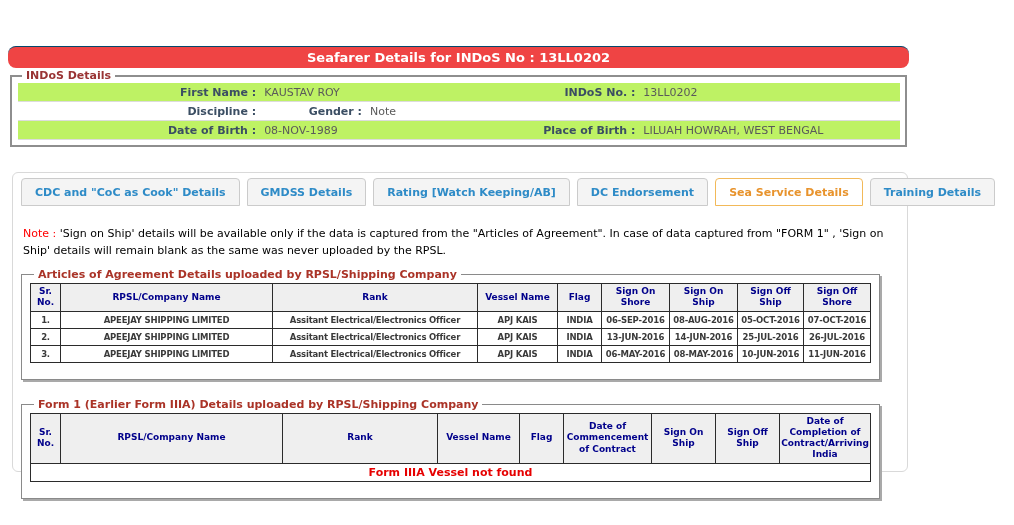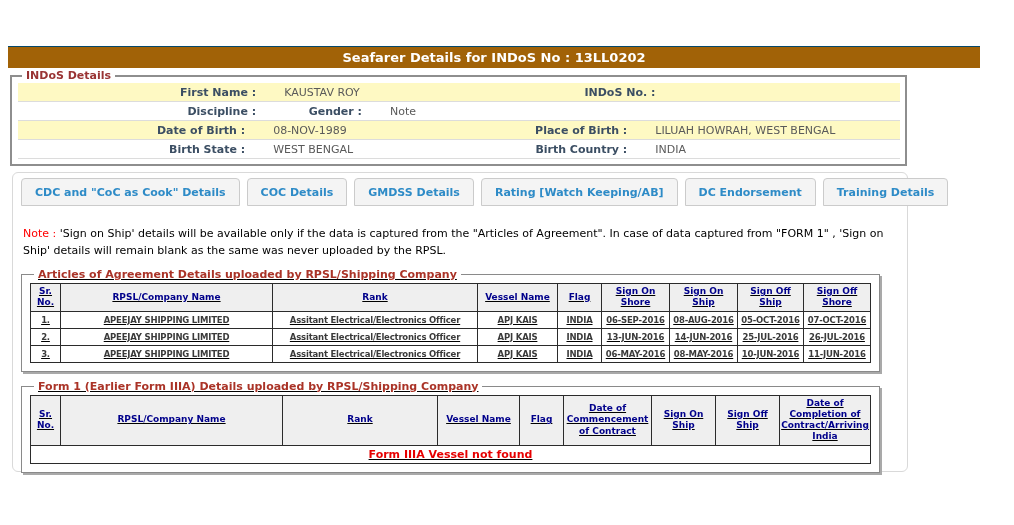--- a/index.html
+++ b/index.html
@@ -4,37 +4,37 @@
 <style>
   * { box-sizing: border-box; }
   html,body { margin:0; padding:0; }
   body {
     width:1014px; height:525px; position:relative; background:#fff;
     font-family:"DejaVu Sans","Liberation Sans",sans-serif; overflow:hidden;
   }
 
   
   .titlebar {
-    position:absolute; left:8px; top:46px; width:972px; height:22px;
-    background:#a16207; border-top:1px solid #04486C;
-    color:#fff; font-weight:bold; font-size:13px; text-align:center; line-height:21px;
+    position:absolute; left:8px; top:46px; width:901px; height:22px;
+    background:#ef4444; border-top:1px solid #04486C;
+    color:#fff; font-weight:bold; font-size:13px; text-align:center; line-height:21px;border-radius:8px;
   }
 
   
   fieldset.indos {
     position:absolute; left:10px; top:69px; width:897px;
     border:2px solid #8E8E8E; background:#fff; margin:0; padding:1px 5px 5px 6px;
   }
   fieldset legend {
     font-size:11px; font-weight:bold; color:#993333; padding:0 4px; margin-left:4px;
   }
   .indos-row { display:flex; align-items:center; height:19px; border-bottom:1px solid #DCDCDC; font-size:11px; }
-  .indos-row.alt { background:#fef9c3; }
+  .indos-row.alt { background:#bef264; }
   .lbl { font-weight:bold; color:#3B4E63; text-align:right; white-space:nowrap; }
-  .val { color:#5A5A5A; padding-left:8px; white-space:nowrap;margin-left:20px; }
+  .val { color:#5A5A5A; padding-left:8px; white-space:nowrap; }
   .lbl1 { width:27%; } .val1 { width:31%; } .lbl2 { width:12%; } .val2 { width:30%; }
 
   
   .panel {
     position:absolute; left:12px; top:172px; width:896px; height:300px;
     border:1px solid #D9D9D9; border-radius:6px; background:#fff;
   }
   .tabs { display:flex; gap:7px; padding:5px 0 0 8px; }
   .tab {
     border:1px solid #CBCBCB; border-radius:4px 4px 0 0; background:#F4F4F4;
@@ -43,24 +43,24 @@
   }
   .tab.active { background:#fff; color:#E8932C; border:1px solid #F2B959; }
 
   
   .note { margin:20px 16px 0 10px; font-size:11px; font-weight:normal; color:#000; line-height:1.5; }
   .note .red { color:#FF0000; }
 
   
   fieldset.box {
     margin:9px 30px 0 8px; border:1px solid #8A8A8A; background:#fff;
-    padding:2px 8px 8px 8px; box-shadow:2px 2px 0 #A9A9A9;text-decoration:underline;
+    padding:2px 8px 16px 8px; box-shadow:2px 2px 0 #A9A9A9;
   }
   fieldset.box legend { color:#AA3327; }
-  fieldset.box.form1 { margin-top:8px; }
+  fieldset.box.form1 { margin-top:18px; }
 
   table.grid { border-collapse:collapse; table-layout:fixed; width:840px; }
   table.grid th, table.grid td { border:1px solid #2B2B2B; }
   table.grid th {
     background:#EFEFEF; color:#00008B; font-size:9px; font-weight:bold;
     padding:2px 1px; line-height:1.25; text-align:center;
   }
   table.grid td {
     font-size:8.5px; font-weight:bold; color:#3A3A3A; letter-spacing:-0.2px;
     padding:3px 3px; white-space:nowrap; overflow:hidden;
@@ -76,47 +76,42 @@
 <body>
 
 <div class="titlebar">Seafarer Details for INDoS No : 13LL0202</div>
 
 <fieldset class="indos">
   <legend>INDoS Details</legend>
   <div class="indos-row alt">
     <span class="lbl lbl1">First Name :</span>
     <span class="val val1">KAUSTAV ROY</span>
     <span class="lbl lbl2">INDoS No. :</span>
+    <span class="val val2">13LL0202</span>
   </div>
   <div class="indos-row">
     <span class="lbl lbl1">Discipline :</span>
     <span class="lbl lbl2">Gender :</span>
     <span class="val val2">Note</span>
   </div>
   <div class="indos-row alt">
     <span class="lbl lbl1">Date of Birth :</span>
     <span class="val val1">08-NOV-1989</span>
     <span class="lbl lbl2">Place of Birth :</span>
     <span class="val val2">LILUAH HOWRAH, WEST BENGAL</span>
   </div>
-  <div class="indos-row">
-    <span class="lbl lbl1">Birth State :</span>
-    <span class="val val1">WEST BENGAL</span>
-    <span class="lbl lbl2">Birth Country :</span>
-    <span class="val val2">INDIA</span>
-  </div>
 </fieldset>
 
 <div class="panel">
   <div class="tabs">
     <div class="tab">CDC and "CoC as Cook" Details</div>
-    <div class="tab">COC Details</div>
     <div class="tab">GMDSS Details</div>
     <div class="tab">Rating [Watch Keeping/AB]</div>
     <div class="tab">DC Endorsement</div>
+    <div class="tab active">Sea Service Details</div>
     <div class="tab">Training Details</div>
   </div>
 
   <div class="note">
     <span class="red">Note : </span><span>'Sign on Ship' details will be available only if the data is captured from the "Articles of Agreement". In case of data captured from "FORM 1" , 'Sign on Ship' details will remain blank as the same was never uploaded by the RPSL.</span>
   </div>
 
   <fieldset class="box">
     <legend>Articles of Agreement Details uploaded by RPSL/Shipping Company</legend>
     <table class="grid">

